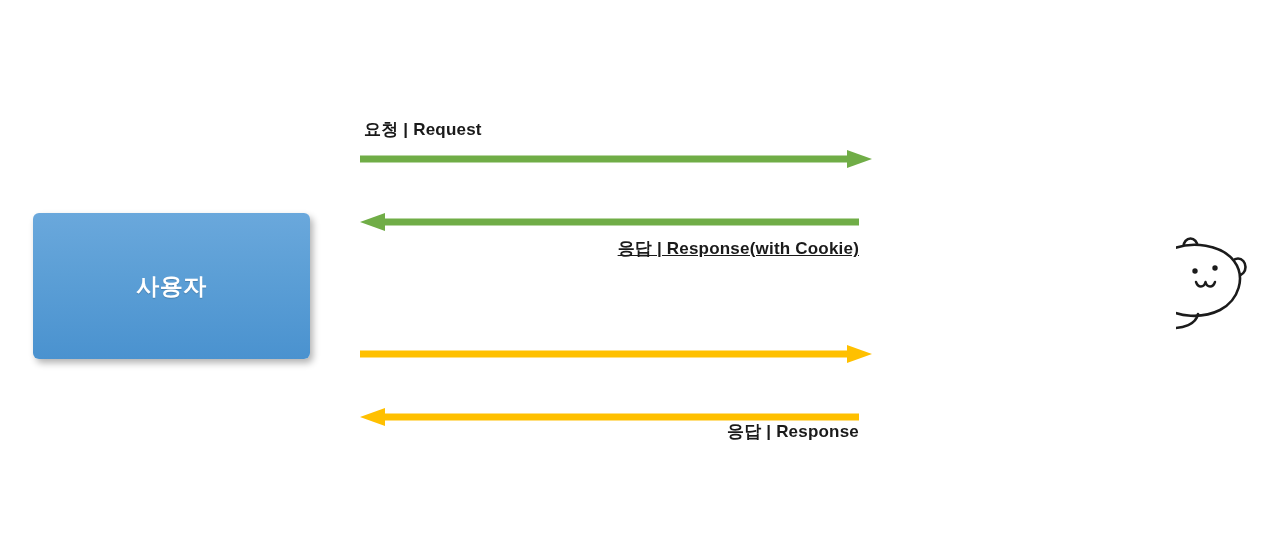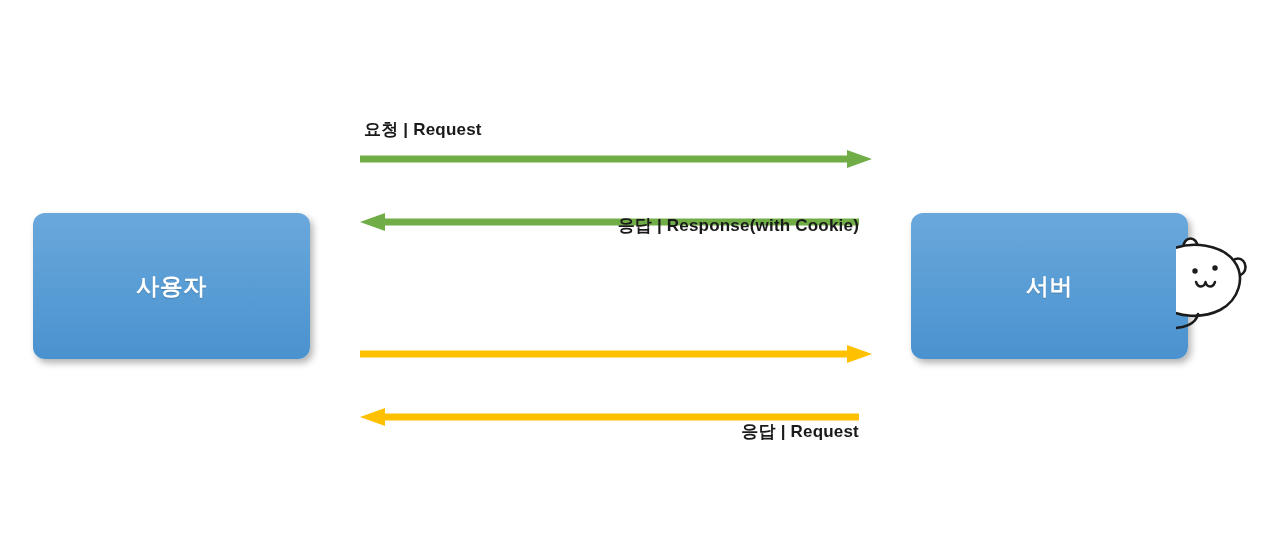--- a/index.html
+++ b/index.html
@@ -16,21 +16,21 @@
   }
   .canvas {
     position: relative;
     width: 1280px;
     height: 554px;
   }
 
   
   .node {
     position: absolute;
-    border-radius: 12px;
+    border-radius: 6px;
     background: linear-gradient(to bottom, #6AA8DC 0%, #5C9FD6 42%, #4A92CF 100%);
     box-shadow: 3px 4px 7px rgba(0,0,0,0.30);
     display: flex;
     align-items: center;
     justify-content: center;
   }
   .node-label {
     color: #ffffff;
     font-weight: bold;
     font-size: 23px;
@@ -92,40 +92,37 @@
   .label-below-right {
     left: 360px;
     width: 499px;
     text-align: right;
   }
 
   #flow-1 { top: 148px; }
   #label-1 { top: 118px; }
 
   #flow-2 { top: 211px; }
-  #label-2 { top: 214px; }
+  #label-2 { top: 237px; text-decoration: underline; }
 
   #flow-3 { top: 343px; }
   #label-3 { top: 313px; }
 
   #flow-4 { top: 406px; }
   #label-4 { top: 420px; }
 </style>
 </head>
 <body>
 
 <div class="canvas">
 
   <div class="node" id="node-user">
     <span class="node-label">사용자</span>
   </div>
 
-  <div class="node" id="node-server">
-    <span class="node-label">서버</span>
-  </div>
 
   <div class="mascot">
     <svg viewBox="0 0 76 98" xmlns="http://www.w3.org/2000/svg">
       <g fill="#ffffff" stroke="#1b1b1b" stroke-width="2.6" stroke-linecap="round" stroke-linejoin="round">
 
         <ellipse cx="14.5" cy="12.5" rx="7" ry="8"></ellipse>
 
         <ellipse cx="62" cy="33" rx="7.5" ry="8.5"></ellipse>
 
         <path d="M -6 16 C 16 6, 46 11, 58 27 C 70 43, 63 66, 44 76 C 26 85, 2 83, -10 74 Z"></path>
@@ -162,15 +159,15 @@
       <polygon points="487,2 512,11 487,20" fill="#FFC000"></polygon>
     </svg>
   </div>
 
   <div class="flow" id="flow-4">
     <svg viewBox="0 0 512 22" xmlns="http://www.w3.org/2000/svg">
       <line x1="20" y1="11" x2="499" y2="11" stroke="#FFC000" stroke-width="7"></line>
       <polygon points="25,2 0,11 25,20" fill="#FFC000"></polygon>
     </svg>
   </div>
-  <div class="flow-label label-below-right" id="label-4">응답 | Request</div>
+  <div class="flow-label label-below-right" id="label-4">응답 | Response</div>
 
 </div>
 
 </body></html>

